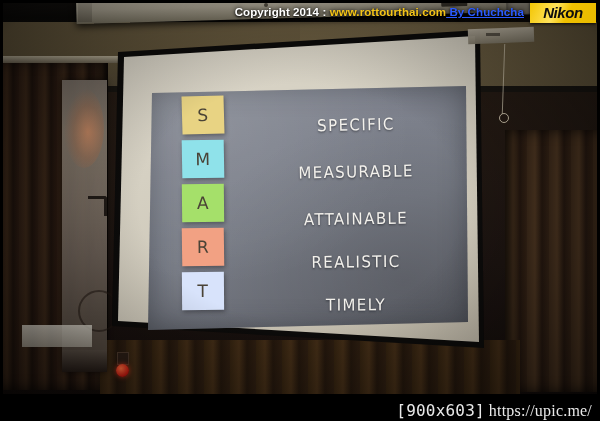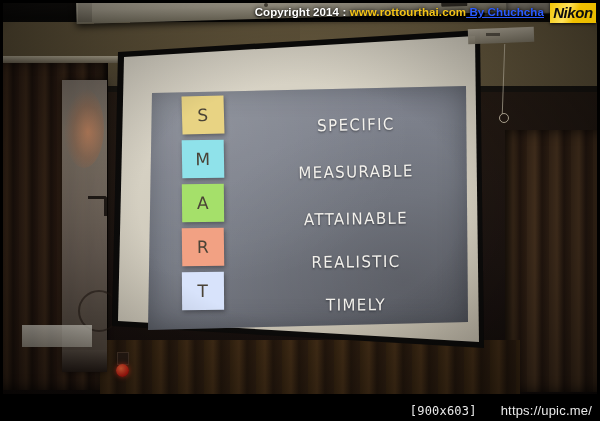--- a/index.html
+++ b/index.html
@@ -228,43 +228,43 @@
   .wm-top-text{
     font-family:"Liberation Sans",sans-serif;
     font-size:11.5px;font-weight:bold;white-space:nowrap;
     margin-right:6px;letter-spacing:.1px;
     text-shadow:0 1px 2px rgba(0,0,0,.95),0 0 4px rgba(0,0,0,.9);
   }
   .wm-cw{color:#ffffff;padding-left:48px;}
   .wm-url{color:#f5c518;}
   .wm-by{color:#2b5bff;text-decoration:underline;}
   .nikon{
-    width:46px;height:22px;margin-right:4px;
+    width:66px;height:22px;margin-right:4px;
     background:linear-gradient(115deg,#f2c400 0%,#ffe25a 38%,#f0c000 58%,#e8bb00 100%);
     display:flex;align-items:center;justify-content:center;
     box-shadow:0 1px 3px rgba(0,0,0,.8);
   }
   .nikon span{
     font-family:"Liberation Sans",sans-serif;
     font-size:15px;font-weight:bold;font-style:italic;color:#0d0d0d;
     letter-spacing:-.4px;
   }
 
   
   .wm-bottom{
     position:absolute;left:0;bottom:0;width:600px;height:21px;
     background:#000;display:flex;align-items:center;justify-content:flex-end;
   }
   .wm-dim{
     font-family:"DejaVu Sans Mono","Liberation Mono",monospace;
-    font-size:12px;color:#e9e9e9;margin-right:4px;letter-spacing:.2px;
+    font-size:16px;color:#e9e9e9;margin-right:4px;letter-spacing:.2px;
   }
   .wm-link{
-    font-family:Liberation Sans, sans-serif;
-    font-size:13px;color:#e9e9e9;margin-right:8px;letter-spacing:.2px;margin-left:20px;
+    font-family:Liberation Serif, serif;
+    font-size:16px;color:#e9e9e9;margin-right:8px;letter-spacing:.2px;
   }
   
   .lb-top{position:absolute;left:0;top:0;width:600px;height:3px;background:#000;}
   .lb-bot{position:absolute;left:0;bottom:21px;width:600px;height:6px;background:#000;}
   .lb-left{position:absolute;left:0;top:0;width:3px;height:421px;background:#000;}
   .lb-right{position:absolute;right:0;top:0;width:3px;height:421px;background:#000;}
 
   .vignette{
     position:absolute;inset:0;pointer-events:none;
     background:radial-gradient(ellipse at 50% 48%, rgba(0,0,0,0) 38%, rgba(0,0,0,.45) 88%, rgba(0,0,0,.7) 100%);

